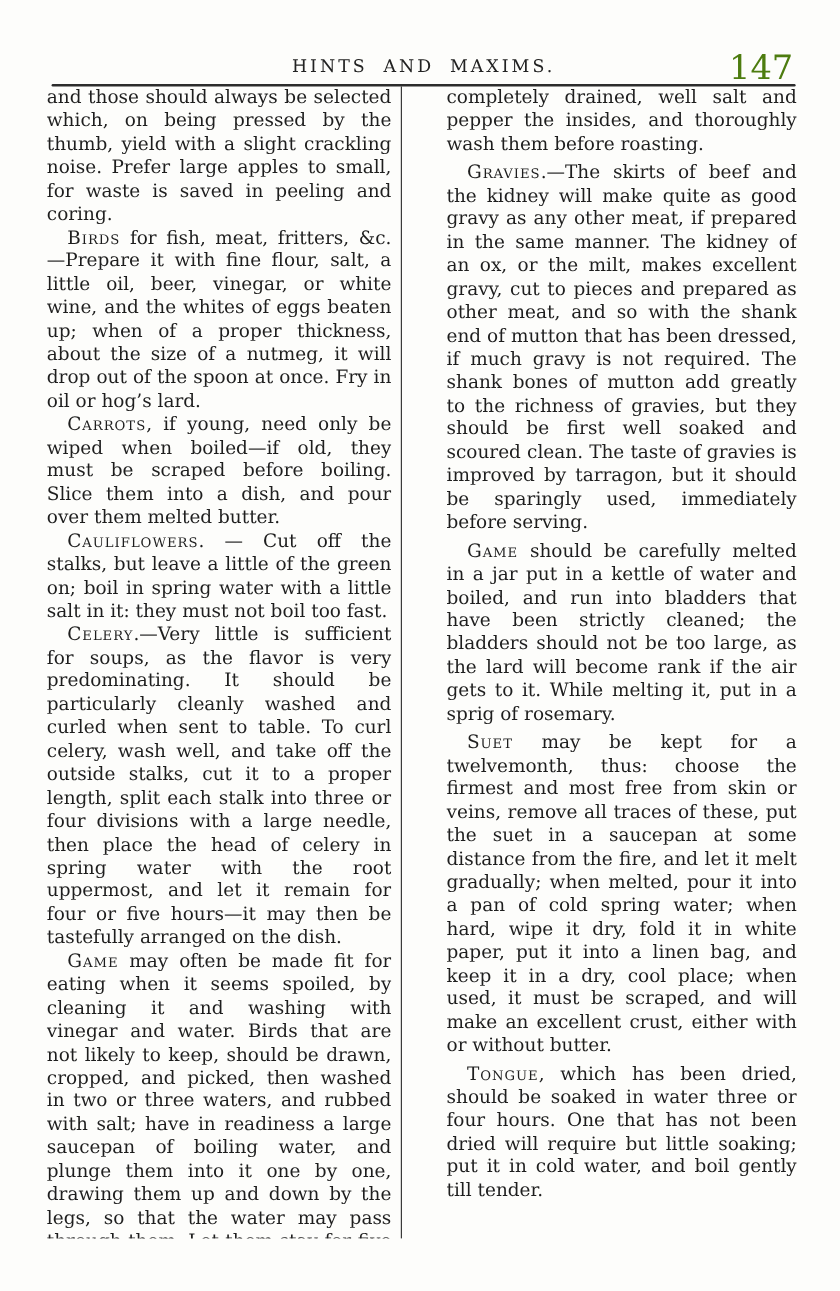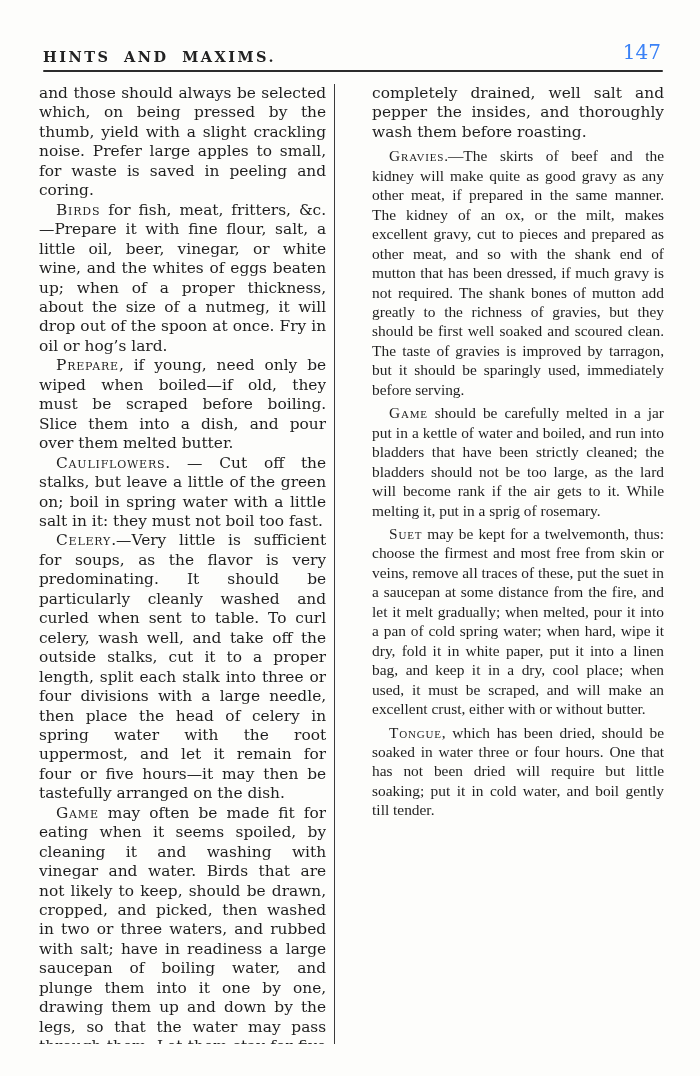--- a/index.html
+++ b/index.html
@@ -20,46 +20,46 @@
     inset: 0;
   }
   .page-header {
     position: absolute;
     top: 42px;
     left: 43px;
     width: 620px;
     height: 26px;
   }
   .running-title {
+    text-align: center;
     font-size: 14.5px;
     letter-spacing: 2.5px;
     word-spacing: 6px;
     color: #222;
     padding-top: 6px;
-    font-weight: bold;
   }
   .page-number {
     position: absolute;
     right: 2px;
     top: -2px;
-    font-size: 20px;
-    color: #3b82f6;
+    font-size: 28px;
+    color: #4d7c0f;
   }
   .header-rule {
     position: absolute;
     top: 70px;
     left: 43px;
     width: 620px;
     height: 2px;
     background: #2c2c2c;
     border-radius: 1px;
   }
   .columns {
     position: absolute;
-    top: 84px;
+    top: 72px;
     left: 39px;
     width: 625px;
     height: 960px;
     display: flex;
   }
   .column {
     font-size: 15.4px;
     line-height: 19.45px;
     text-align: justify;
     overflow: hidden;
@@ -74,21 +74,20 @@
   }
   .column p {
     margin: 0;
     text-indent: 17px;
   }
   .column p:first-child {
     text-indent: 0;
   }
   .column-right p + p {
     margin-top: 4px;
-    font-family: Liberation Serif, serif;
   }
   .lead {
     font-variant: small-caps;
     letter-spacing: 0.8px;
   }
 </style>
 </head>
 <body>
 
 <div class="page">
@@ -96,21 +95,21 @@
     <div class="running-title">HINTS AND MAXIMS.</div>
     <div class="page-number">147</div>
   </header>
 
   <div class="header-rule"></div>
 
   <main class="columns">
     <div class="column column-left">
         <p>and those should always be selected which, on being pressed by the thumb, yield with a slight crackling noise. Prefer large apples to small, for waste is saved in peeling and coring.</p>
         <p><span class="lead">Birds</span> for fish, meat, fritters, &amp;c.—Prepare it with fine flour, salt, a little oil, beer, vinegar, or white wine, and the whites of eggs beaten up; when of a proper thickness, about the size of a nutmeg, it will drop out of the spoon at once. Fry in oil or hog’s lard.</p>
-        <p><span class="lead">Prepare</span>, if young, need only be wiped when boiled—if old, they must be scraped before boiling. Slice them into a dish, and pour over them melted butter.</p>
+        <p><span class="lead">Carrots</span>, if young, need only be wiped when boiled—if old, they must be scraped before boiling. Slice them into a dish, and pour over them melted butter.</p>
         <p><span class="lead">Cauliflowers</span>. — Cut off the stalks, but leave a little of the green on; boil in spring water with a little salt in it: they must not boil too fast.</p>
         <p><span class="lead">Celery</span>.—Very little is sufficient for soups, as the flavor is very predominating. It should be particularly cleanly washed and curled when sent to table. To curl celery, wash well, and take off the outside stalks, cut it to a proper length, split each stalk into three or four divisions with a large needle, then place the head of celery in spring water with the root uppermost, and let it remain for four or five hours—it may then be tastefully arranged on the dish.</p>
         <p><span class="lead">Game</span> may often be made fit for eating when it seems spoiled, by cleaning it and washing with vinegar and water. Birds that are not likely to keep, should be drawn, cropped, and picked, then washed in two or three waters, and rubbed with salt; have in readiness a large saucepan of boiling water, and plunge them into it one by one, drawing them up and down by the legs, so that the water may pass through them. Let them stay for five or six minutes, then hang them up in a cold place; when they are</p>
       </div>
     <div class="column-divider"></div>
     <div class="column column-right">
         <p>completely drained, well salt and pepper the insides, and thoroughly wash them before roasting.</p>
         <p><span class="lead">Gravies</span>.—The skirts of beef and the kidney will make quite as good gravy as any other meat, if prepared in the same manner. The kidney of an ox, or the milt, makes excellent gravy, cut to pieces and prepared as other meat, and so with the shank end of mutton that has been dressed, if much gravy is not required. The shank bones of mutton add greatly to the richness of gravies, but they should be first well soaked and scoured clean. The taste of gravies is improved by tarragon, but it should be sparingly used, immediately before serving.</p>
         <p><span class="lead">Game</span> should be carefully melted in a jar put in a kettle of water and boiled, and run into bladders that have been strictly cleaned; the bladders should not be too large, as the lard will become rank if the air gets to it. While melting it, put in a sprig of rosemary.</p>
         <p><span class="lead">Suet</span> may be kept for a twelvemonth, thus: choose the firmest and most free from skin or veins, remove all traces of these, put the suet in a saucepan at some distance from the fire, and let it melt gradually; when melted, pour it into a pan of cold spring water; when hard, wipe it dry, fold it in white paper, put it into a linen bag, and keep it in a dry, cool place; when used, it must be scraped, and will make an excellent crust, either with or without butter.</p>

